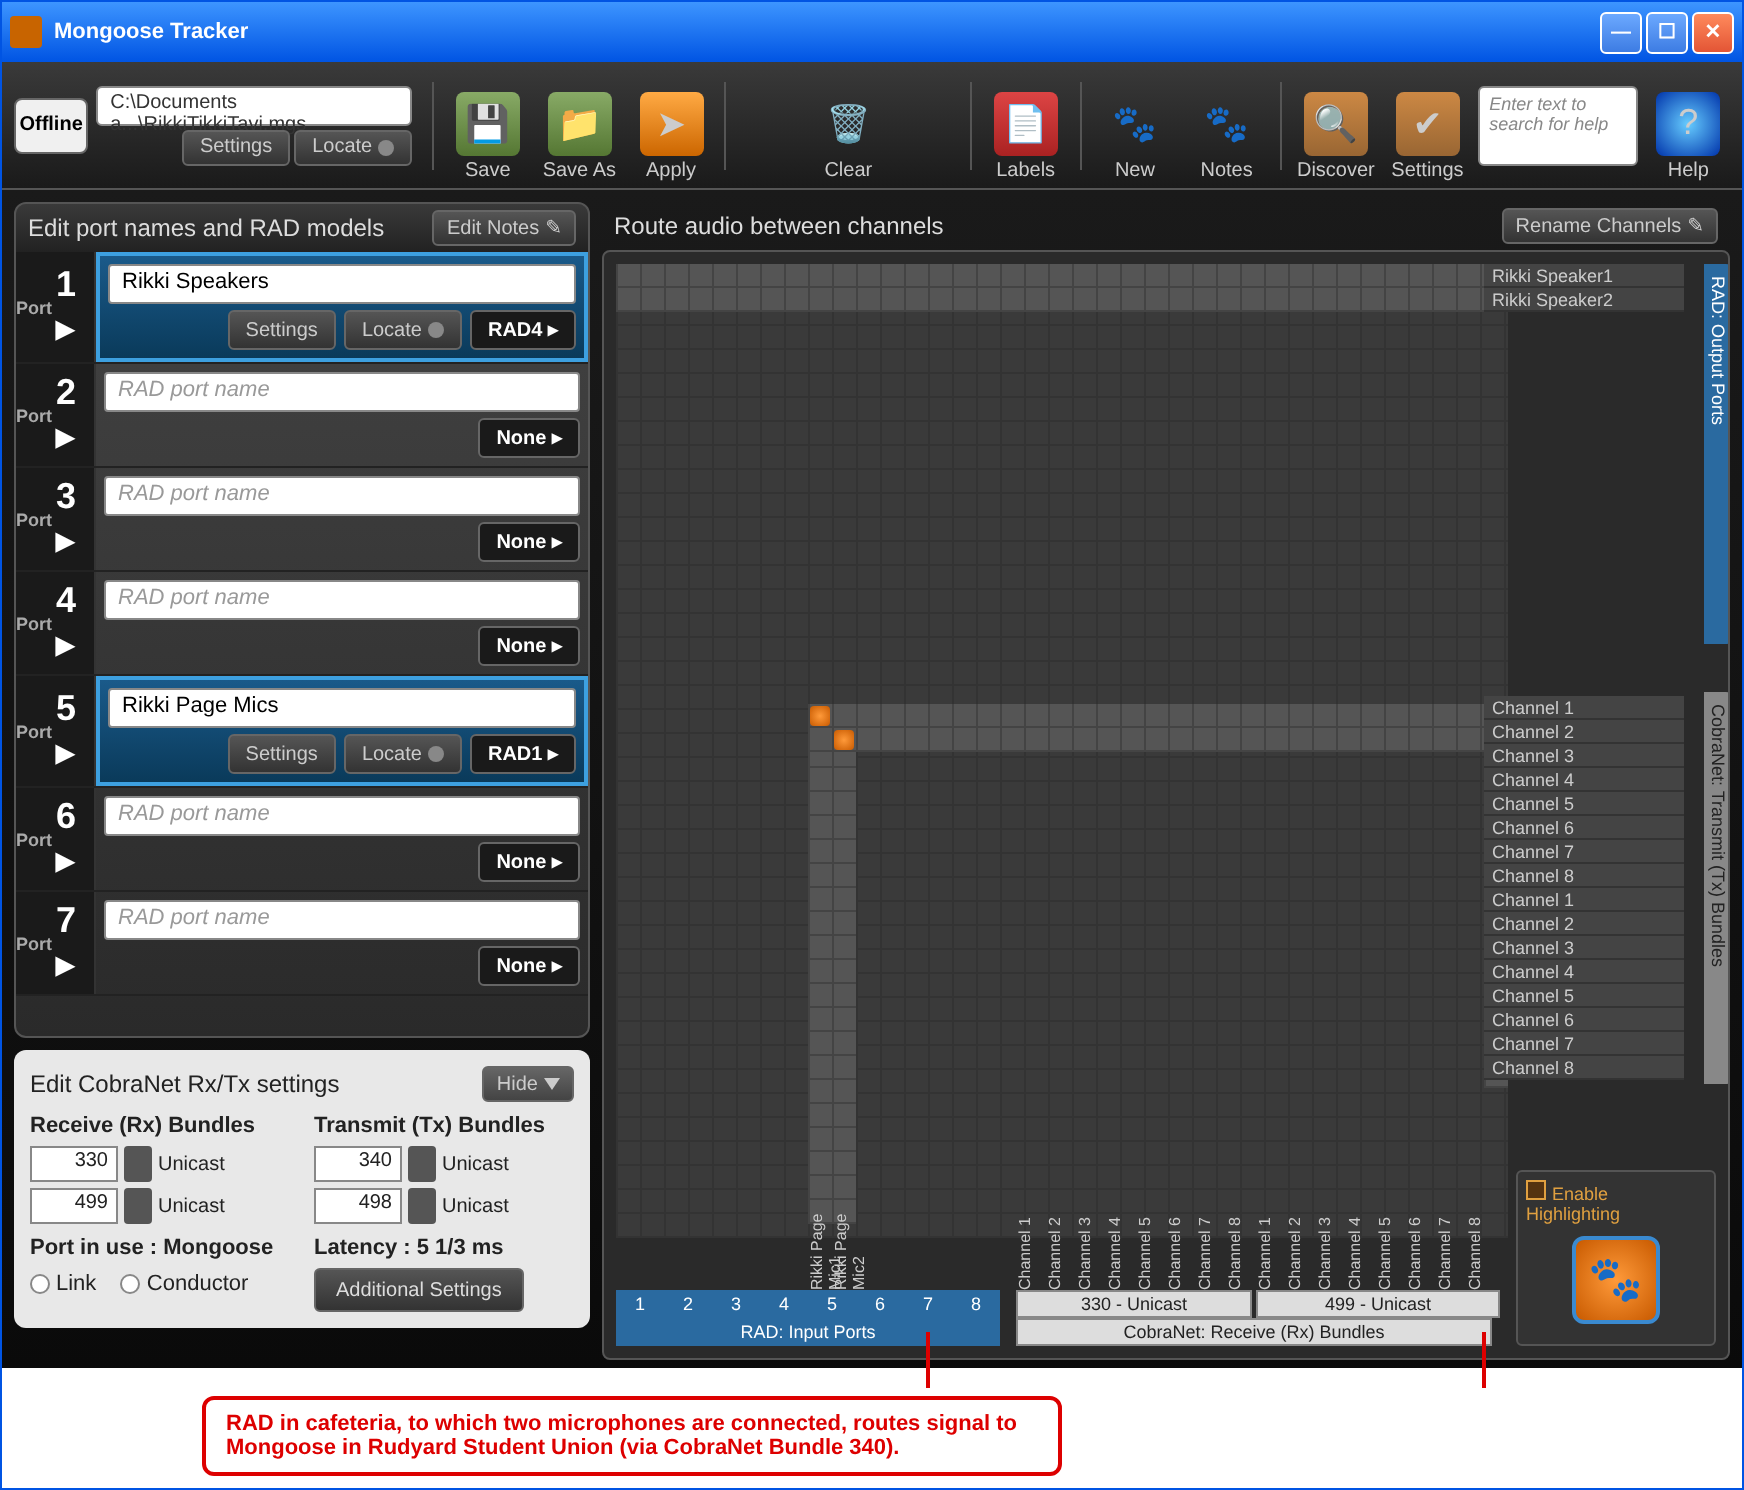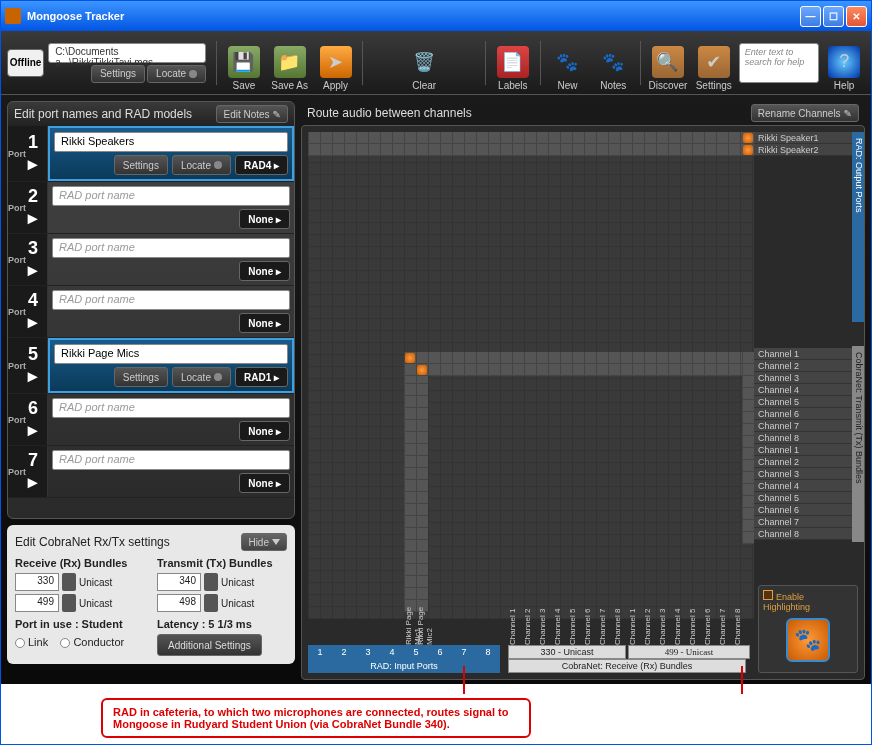--- a/index.html
+++ b/index.html
@@ -59,21 +59,21 @@
 
 .right-panel { flex: 1; display: flex; flex-direction: column; }
 .right-hdr { height: 24px; display: flex; align-items: center; padding: 0 6px; color: #ddd; font-size: 12px; }
 .right-hdr .hdr-btn { margin-left: auto; }
 .matrix-area { flex: 1; background: #2a2a2a; border: 1px solid #555; border-radius: 4px; position: relative; overflow: hidden; }
 
 .matrix-grid { position: absolute; left: 6px; top: 6px; right: 110px; bottom: 60px; background: #3a3a3a; background-image: repeating-linear-gradient(0deg, #333 0, #333 1px, transparent 1px, transparent 12px), repeating-linear-gradient(90deg, #333 0, #333 1px, transparent 1px, transparent 12px); }
 .matrix-block { position: absolute; background: #555; background-image: repeating-linear-gradient(0deg, #444 0, #444 1px, transparent 1px, transparent 12px), repeating-linear-gradient(90deg, #444 0, #444 1px, transparent 1px, transparent 12px); }
 .route-dot { position: absolute; width: 10px; height: 10px; background: radial-gradient(#ff9a3a, #c85a00); border-radius: 2px; }
 
-.side-labels { position: absolute; right: 10px; top: 6px; width: 100px; bottom: 60px; display: flex; flex-direction: column; }
+.side-labels { position: absolute; right: 22px; top: 6px; width: 100px; bottom: 60px; display: flex; flex-direction: column; }
 .side-label { height: 12px; font-size: 9px; color: #ccc; padding-left: 4px; display: flex; align-items: center; background: #444; border-bottom: 1px solid #333; }
 .side-label.spacer { background: transparent; border: none; }
 .side-tab { position: absolute; right: -2px; writing-mode: vertical-rl; background: #2a6aa0; color: #fff; font-size: 9px; padding: 6px 2px; border-radius: 0 3px 3px 0; }
 .side-tab.gray { background: #888; color: #222; }
 
 .bottom-labels { position: absolute; left: 6px; right: 110px; bottom: 6px; height: 52px; }
 .vert-label { position: absolute; bottom: 28px; writing-mode: vertical-rl; transform: rotate(180deg); font-size: 8px; color: #ccc; height: 40px; }
 .bot-tab { position: absolute; bottom: 14px; height: 14px; background: #2a6aa0; color: #fff; font-size: 9px; display: flex; align-items: center; justify-content: center; }
 .bot-tab.gray { background: #ddd; color: #222; border: 1px solid #888; }
 .bot-strip { position: absolute; bottom: 0; height: 14px; font-size: 9px; display: flex; align-items: center; justify-content: center; }
@@ -258,21 +258,21 @@
                   <div class="bundle-num">330</div>
       <div class="bundle-stepper"></div>
       <div class="bundle-type">Unicast</div>
                 </div>
                 <div class="bundle-row">
                   <div class="bundle-num">499</div>
       <div class="bundle-stepper"></div>
       <div class="bundle-type">Unicast</div>
                 </div>
               </div>
-            <div style="margin-top:6px;font-weight:bold">Port in use : Student</div>
+            <div style="margin-top:6px;font-weight:bold">Port in use : Mongoose</div>
             <div style="margin-top:6px">
               <span class="radio"></span><span>Link</span>
               &nbsp;&nbsp;
               <span class="radio"></span><span>Conductor</span>
             </div>
           </div>
           <div class="cobra-col">
             <div class="cobra-col-title">Transmit (Tx) Bundles</div>
             <div id="tx-rows">
                 <div class="bundle-row">
@@ -355,21 +355,21 @@
             <div class="bot-tab" style="left: 0px; width: 24px;">1</div>
             <div class="bot-tab" style="left: 24px; width: 24px;">2</div>
             <div class="bot-tab" style="left: 48px; width: 24px;">3</div>
             <div class="bot-tab" style="left: 72px; width: 24px;">4</div>
             <div class="bot-tab" style="left: 96px; width: 24px;">5</div>
             <div class="bot-tab" style="left: 120px; width: 24px;">6</div>
             <div class="bot-tab" style="left: 144px; width: 24px;">7</div>
             <div class="bot-tab" style="left: 168px; width: 24px;">8</div>
             <div class="bot-strip" style="left: 0px; width: 192px; background: rgb(42, 106, 160); color: rgb(255, 255, 255);">RAD: Input Ports</div>
             <div class="bot-tab gray" style="left: 200px; width: 118px;">330 - Unicast</div>
-            <div class="bot-tab gray" style="left: 320px; width: 122px; font-family: Liberation Serif, serif;">499 - Unicast</div>
+            <div class="bot-tab gray" style="left: 320px; width: 122px;">499 - Unicast</div>
             <div class="bot-strip" style="left: 200px; width: 238px; background: rgb(221, 221, 221); color: rgb(34, 34, 34); border: 1px solid rgb(136, 136, 136);">CobraNet: Receive (Rx) Bundles</div>
             <div class="vert-label" style="left: 200px;">Channel 1</div>
             <div class="vert-label" style="left: 215px;">Channel 2</div>
             <div class="vert-label" style="left: 230px;">Channel 3</div>
             <div class="vert-label" style="left: 245px;">Channel 4</div>
             <div class="vert-label" style="left: 260px;">Channel 5</div>
             <div class="vert-label" style="left: 275px;">Channel 6</div>
             <div class="vert-label" style="left: 290px;">Channel 7</div>
             <div class="vert-label" style="left: 305px;">Channel 8</div>
             <div class="vert-label" style="left: 320px;">Channel 1</div>

